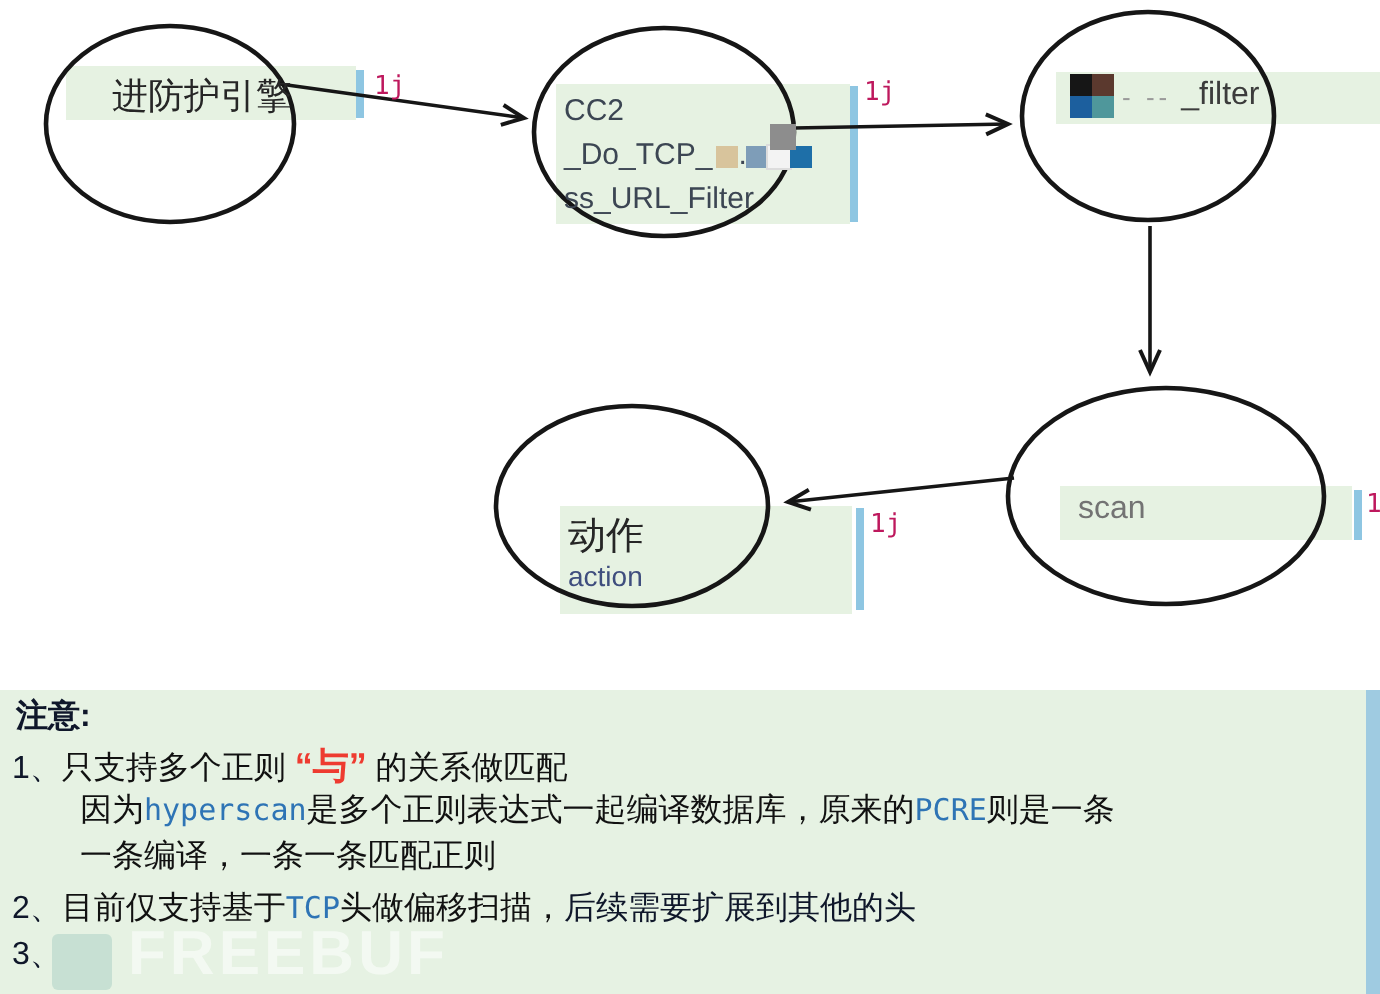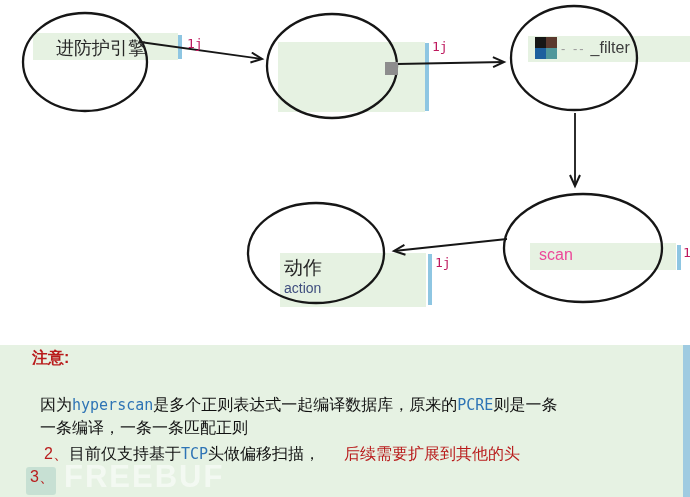--- a/index.html
+++ b/index.html
@@ -18,21 +18,21 @@
   .bar-cc2{left:425px;top:43px;height:68px;}
   .bar-scan{left:677px;top:245px;height:25px;}
   .bar-action{left:428px;top:254px;height:51px;}
   
   svg.shapes{position:absolute;left:0;top:0;z-index:3;pointer-events:none;}
   
   .ntext{position:absolute;z-index:4;color:#262626;white-space:nowrap;}
   .t-engine{left:36px;top:36px;font-size:18px;margin-left:20px;}
   .t-cc2{left:282px;top:45px;font-size:15px;line-height:22px;color:#3c4653;}
   .t-filter{left:535px;top:37px;font-size:16px;color:#3c3c3c;display:flex;align-items:center;}
-  .t-scan{left:539px;top:246px;font-size:16px;color:#ec4899;}
+  .t-scan{left:539px;top:246px;font-size:16px;color:#737373;}
   .t-action-cn{left:284px;top:255px;font-size:19px;}
   .t-action-en{left:284px;top:280px;font-size:14px;color:#3f4e7e;}
   .elabel{position:absolute;z-index:4;font-family:"DejaVu Sans Mono","Liberation Mono",monospace;
           font-size:13px;color:#be185d;}
   .e1{left:187px;top:36px;} .e2{left:432px;top:39px;}
   .e3{left:683px;top:245px;} .e4{left:435px;top:255px;}
   
   .blk{display:inline-block;width:11px;height:11px;vertical-align:middle;}
   .blk-tan{background:#d8c49c;margin-left:2px;}
   .blk-bluegray{background:#7e9db8;}
@@ -42,22 +42,22 @@
   .redact-grid{display:grid;grid-template-columns:11px 11px;grid-template-rows:11px 11px;margin-right:4px;}
   .rg-k{background:#161616;} .rg-br{background:#5b392e;}
   .rg-bl{background:#1c5f9e;} .rg-tl{background:#4f979b;}
   .dashes{color:#9a9a9a;margin-right:5px;font-size:13px;letter-spacing:2px;}
   
   .note-panel{position:absolute;left:0;top:345px;width:690px;height:152px;background:#e6f2e3;z-index:1;}
   .note-bar{position:absolute;left:683px;top:345px;width:7px;height:152px;background:#9fcbe1;z-index:2;}
   .nline{position:absolute;z-index:4;font-size:16px;color:#111;white-space:nowrap;}
   .n-head{left:8px;top:348px;font-weight:bold;}
   .n1{left:6px;top:371px;} .n1a{left:40px;top:395px;} .n1b{left:40px;top:418px;}
-  .n2{left:20px;top:444px;} .n3{left:6px;top:467px;}
-  .red{color:#b91c1c;margin-left:24px;}
+  .n2{left:6px;top:444px;} .n3{left:6px;top:467px;}
+  .red{color:#0f172a;}
   .emph{color:#ee3b30;font-weight:bold;font-size:18px;}
   .code{font-family:"DejaVu Sans Mono","Liberation Mono",monospace;color:#2e74b5;font-size:15px;}
   
   .watermark{position:absolute;left:26px;top:459px;z-index:3;display:flex;align-items:flex-end;opacity:0.55;}
   .wm-logo{width:30px;height:28px;background:#aed3c6;border-radius:3px;margin-right:8px;}
   .wm-text{font-size:31px;font-weight:bold;letter-spacing:2px;color:#ffffff;
            font-family:"Liberation Sans",sans-serif;}
 </style>
 </head>
 <body>
@@ -87,20 +87,25 @@
     <ellipse cx="583" cy="248" rx="79" ry="54" fill="none" stroke="#161616" stroke-width="2.3"></ellipse>
     <ellipse cx="316" cy="253" rx="68" ry="50" fill="none" stroke="#161616" stroke-width="2.3"></ellipse>
     <line x1="140" y1="42" x2="262" y2="59" stroke="#161616" stroke-width="1.8" marker-end="url(#arrow)"></line>
     <line x1="397" y1="64" x2="504" y2="62" stroke="#161616" stroke-width="1.8" marker-end="url(#arrow)"></line>
     <line x1="575" y1="113" x2="575" y2="186" stroke="#161616" stroke-width="1.8" marker-end="url(#arrow)"></line>
     <line x1="507" y1="239" x2="394" y2="251" stroke="#161616" stroke-width="1.8" marker-end="url(#arrow)"></line>
   </svg>
 
   <div class="ntext t-engine">进防护引擎</div>
 
+  <div class="ntext t-cc2">
+    <div>CC2</div>
+    <div><span>_Do_TCP_</span><span class="blk blk-tan"></span><span>.</span><span class="blk blk-bluegray"></span><span class="blk blk-white"></span><span class="blk blk-darkblue"></span></div>
+    <div>ss_URL_Filter</div>
+  </div>
   <div class="blk-gray"></div>
 
   <div class="ntext t-filter">
     <span class="redact-grid">
       <span class="rg-k"></span>
         <span class="rg-br"></span>
         <span class="rg-bl"></span>
         <span class="rg-tl"></span>
     </span>
     <span class="dashes">- --</span>
@@ -114,20 +119,21 @@
   <div class="elabel e1">1j</div>
   <div class="elabel e2">1j</div>
   <div class="elabel e3">1</div>
   <div class="elabel e4">1j</div>
 
   <div class="note-panel"></div>
   <div class="note-bar"></div>
 
   <div class="nline n-head red">注意:</div>
 
+  <div class="nline n1"><span class="red">1、</span><span>只支持多个正则 </span><span class="emph">“与”</span><span> 的关系做匹配</span></div>
 
   <div class="nline n1b">一条编译，一条一条匹配正则</div>
 
   <div class="nline n1a"><span>因为</span><span class="code">hyperscan</span><span>是多个正则表达式一起编译数据库，原来的</span><span class="code">PCRE</span><span>则是一条</span></div>
 
   <div class="nline n2"><span class="red">2、</span><span>目前仅支持基于</span><span class="code">TCP</span><span>头做偏移扫描，</span><span class="red">后续需要扩展到其他的头</span></div>
 
   <div class="nline n3 red">3、</div>
 
   <div class="watermark">

